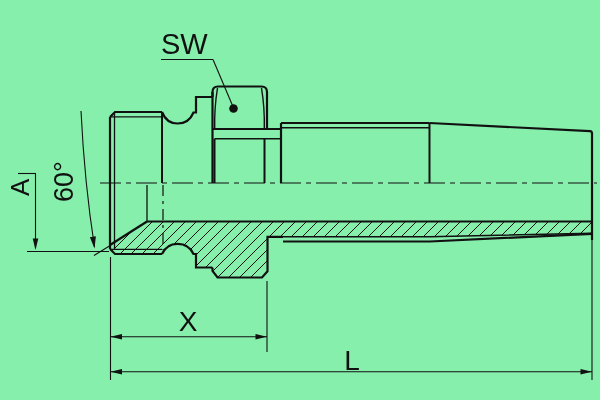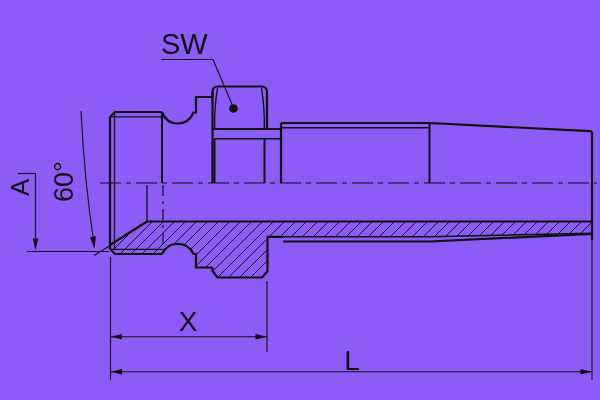--- a/index.html
+++ b/index.html
@@ -1,16 +1,16 @@
 <!DOCTYPE html>
 <html><head>
 <meta charset="utf-8">
 <style>
   html,body{margin:0;padding:0;background:#ffffff;}
-  .stage{width:600px;height:400px;background:#8b5cf6;position:relative;overflow:hidden;}
+  .stage{width:600px;height:400px;background:#86efac;position:relative;overflow:hidden;}
   svg{display:block;}
   text{font-family:"Liberation Sans","DejaVu Sans",sans-serif;fill:#111;}
   .lbl-lg{font-size:28px;}
   .lbl-sw{font-size:29px;}
   .lbl-a{font-size:26px;}
   .lbl-deg{font-size:27px;}
 </style>
 </head>
 <body>
 

